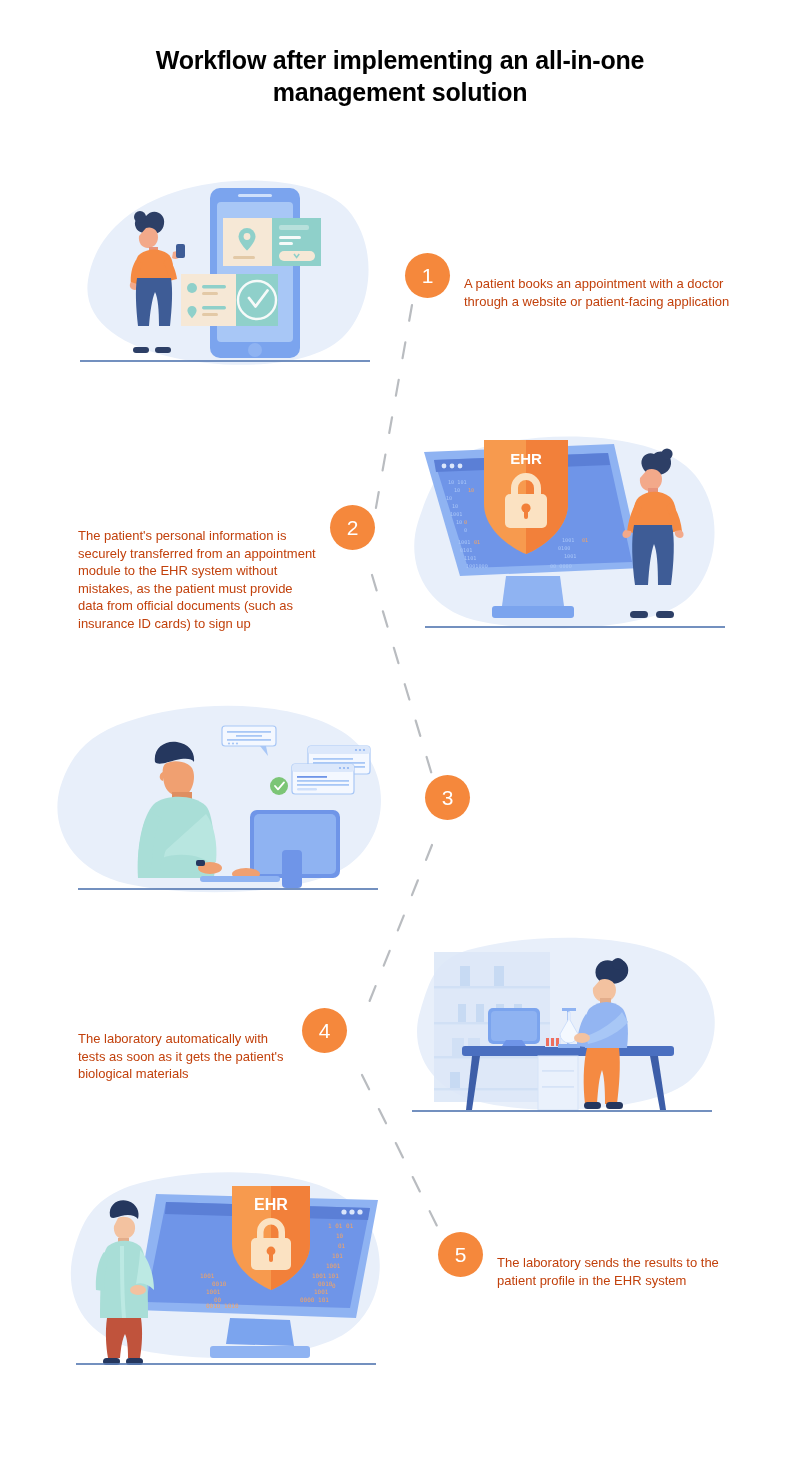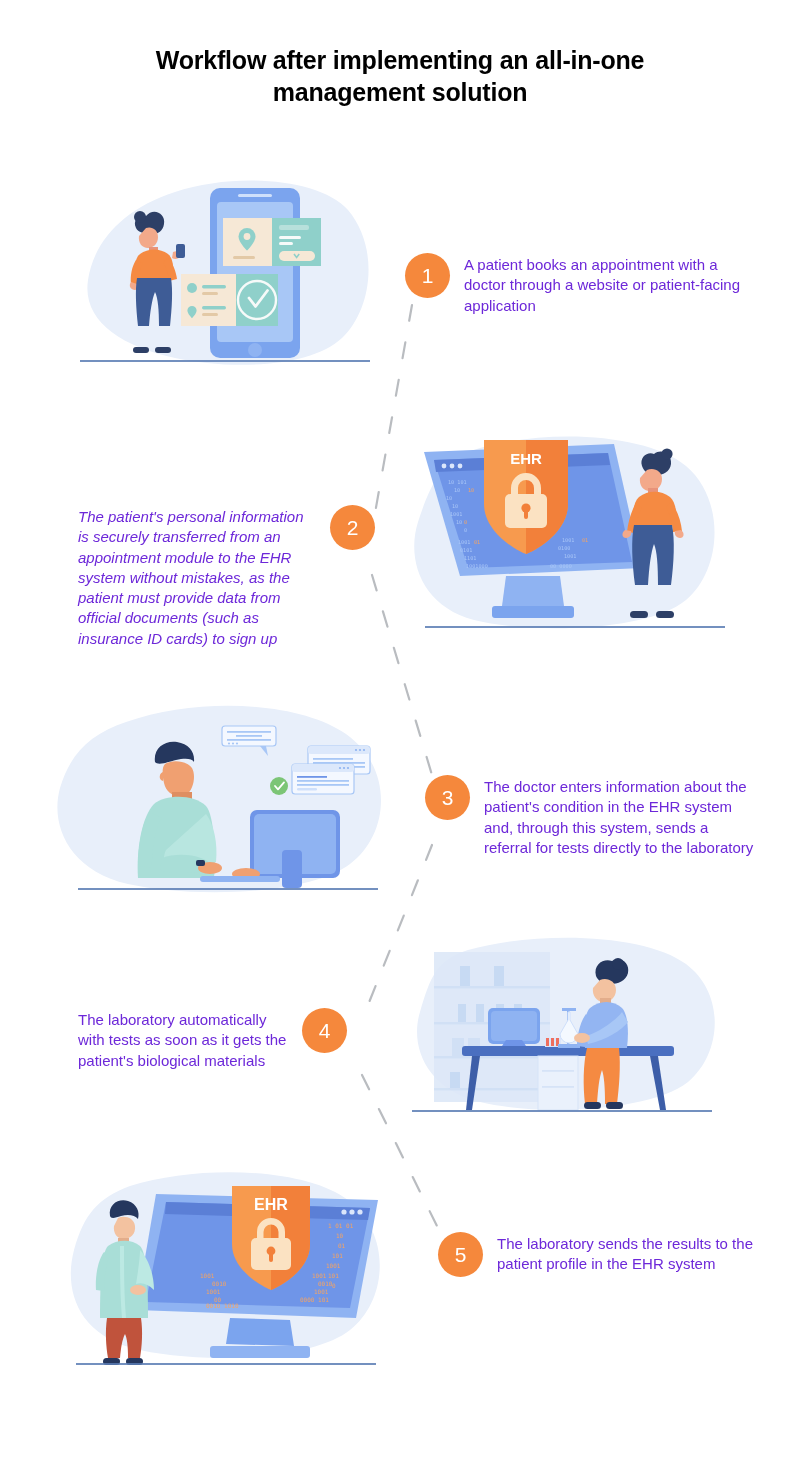--- a/index.html
+++ b/index.html
@@ -23,21 +23,21 @@
   
   .row{position:absolute;left:0;width:800px;}
   .art{position:absolute;}
   .txtblock{position:absolute;display:flex;align-items:flex-start;gap:14px;}
   .badge{
     width:45px;height:45px;border-radius:50%;
     background:#f5883c;color:#ffffff;flex:0 0 45px;
     display:flex;align-items:center;justify-content:center;
     font-size:21px;font-weight:500;line-height:1;
   }
-  .steptext{font-size:15px;line-height:1.35;color:#6d28d9;padding-top:2px;}
+  .steptext{font-size:13px;line-height:1.35;color:#c2410c;padding-top:2px;margin-top:20px;}
 
   .ground{position:absolute;height:2px;background:#5b7cb4;opacity:.85;}
   svg{display:block;overflow:visible;}
 </style>
 </head>
 <body>
 
 <div class="page">
 
   <div class="title">Workflow after implementing an all-in-one management solution</div>
@@ -179,21 +179,21 @@
           <rect x="220" y="181" width="18" height="7" rx="3.5" fill="#2d3f66"></rect>
           <rect x="246" y="181" width="18" height="7" rx="3.5" fill="#2d3f66"></rect>
         </g>
       </svg>
     </div>
 
     <div class="ground" style="left:425px;top:196px;width:300px;"></div>
 
     <div class="txtblock" style="left:78px;top:75px;width:300px;flex-direction:row-reverse;justify-content:flex-end;">
       <div class="badge">2</div>
-      <div class="steptext" style="width:238px;font-style:italic;">The patient's personal information is securely transferred from an appointment module to the EHR system without mistakes, as the patient must provide data from official documents (such as insurance ID cards) to sign up</div>
+      <div class="steptext" style="width:238px;">The patient's personal information is securely transferred from an appointment module to the EHR system without mistakes, as the patient must provide data from official documents (such as insurance ID cards) to sign up</div>
     </div>
   </div>
 
   <div class="row" style="top:700px;height:200px;">
 
     <div class="art" style="left:50px;top:0;">
       <svg width="350" height="200" viewBox="0 0 350 200">
         <path d="M76,22 C150,-4 250,2 296,34 C344,68 340,134 300,164 C258,196 140,198 78,184 C18,170 0,124 10,88 C20,54 40,34 76,22 Z" fill="#e8effa"></path>
 
         <g>
@@ -255,21 +255,20 @@
           <rect x="146" y="160" width="9" height="6" rx="2" fill="#25375e"></rect>
           <rect x="150" y="176" width="80" height="6" rx="3" fill="#8fb3f2"></rect>
         </g>
       </svg>
     </div>
 
     <div class="ground" style="left:78px;top:188px;width:300px;"></div>
 
     <div class="txtblock" style="left:425px;top:75px;width:330px;">
       <div class="badge">3</div>
-      <div class="steptext">The doctor enters information about the patient's condition in the EHR system and, through this system, sends a referral for tests directly to the laboratory</div>
     </div>
   </div>
 
   <div class="row" style="top:930px;height:190px;">
 
     <div class="art" style="left:410px;top:0;">
       <svg width="320" height="190" viewBox="0 0 320 190">
         <path d="M58,20 C130,0 236,4 276,34 C316,64 312,124 278,152 C240,182 128,186 70,172 C14,158 0,114 10,82 C20,48 26,30 58,20 Z" fill="#e8effa"></path>
 
         <g opacity=".9">

